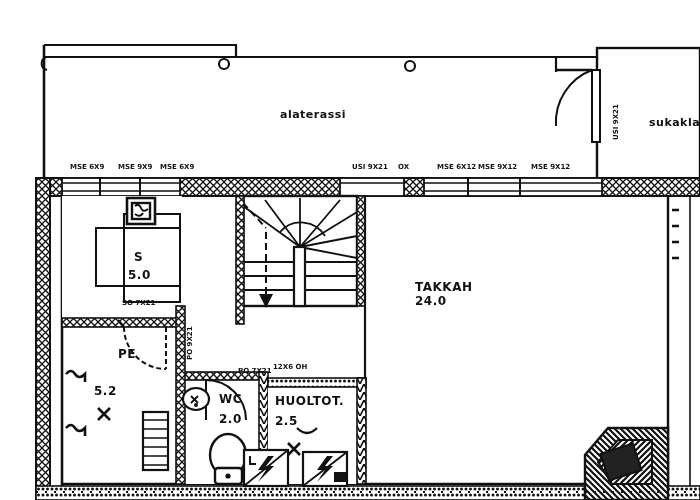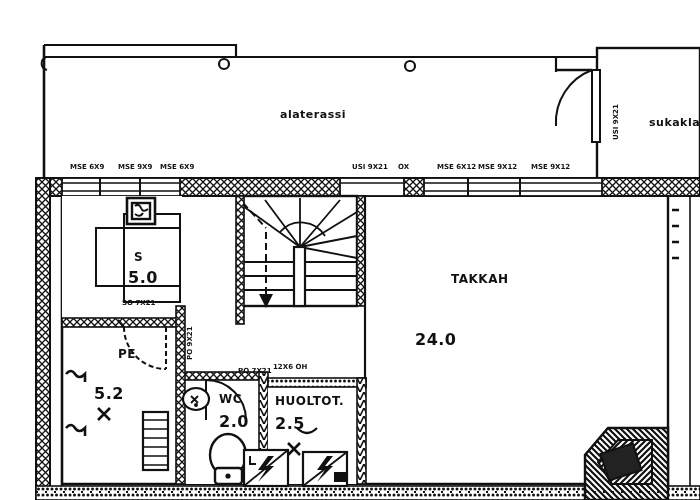--- a/index.html
+++ b/index.html
@@ -10,21 +10,21 @@
   }
   #plan{position:absolute;left:0;top:0;width:700px;height:500px;}
   .ttl{
     position:absolute;left:52px;top:-6px;width:400px;height:36px;
     font-size:30px;letter-spacing:1px;color:#5a5a5a;
     font-family:"DejaVu Sans", sans-serif;font-weight:400;
     white-space:nowrap;
   }
   .lbl{position:absolute;white-space:nowrap;font-family:"DejaVu Sans", sans-serif;}
   .room-name{font-size:12px;font-weight:700;letter-spacing:.5px;color:#111;}
-  .room-area{font-size:16px;font-weight:700;letter-spacing:.5px;color:#111;}
+  .room-area{font-size:12px;font-weight:700;letter-spacing:.5px;color:#111;}
   .terrace{font-size:11px;font-weight:700;letter-spacing:.5px;color:#111;}
   .spec{font-size:7px;font-weight:700;letter-spacing:0px;color:#111;}
   .spec-v{font-size:7px;font-weight:700;color:#111;transform-origin:0 0;}
 </style>
 </head>
 <body>
 
 <div class="ttl">KELLARIKERROS</div>
 
 <svg id="plan" viewBox="0 0 700 500">
@@ -244,22 +244,22 @@
 
 <div class="lbl room-name" style="left:94px;top:347px;margin-left:24px;">PE</div>
 <div class="lbl room-area" style="left:94px;top:384px;">5.2</div>
 
 <div class="lbl room-name" style="left:219px;top:392px;text-align:right;">WC</div>
 <div class="lbl room-area" style="left:219px;top:412px;">2.0</div>
 
 <div class="lbl room-name" style="left:275px;top:394px;">HUOLTOT.</div>
 <div class="lbl room-area" style="left:275px;top:414px;">2.5</div>
 
-<div class="lbl room-name" style="left:415px;top:272px;margin-left:36px;">TAKKAH</div>
-<div class="lbl room-area" style="left:415px;top:294px;margin-top:36px;">24.0</div>
+<div class="lbl room-name" style="left:415px;top:280px;">TAKKAH</div>
+<div class="lbl room-area" style="left:415px;top:294px;">24.0</div>
 
 <div class="lbl spec" style="left:70px;top:163px;">MSE 6X9</div>
 <div class="lbl spec" style="left:118px;top:163px;">MSE 9X9</div>
 <div class="lbl spec" style="left:160px;top:163px;">MSE 6X9</div>
 <div class="lbl spec" style="left:352px;top:163px;">USI 9X21</div>
 <div class="lbl spec" style="left:398px;top:163px;">OX</div>
 <div class="lbl spec" style="left:425px;top:163px;margin-left:12px;">MSE 6X12</div>
 <div class="lbl spec" style="left:478px;top:163px;">MSE 9X12</div>
 <div class="lbl spec" style="left:531px;top:163px;">MSE 9X12</div>
 

